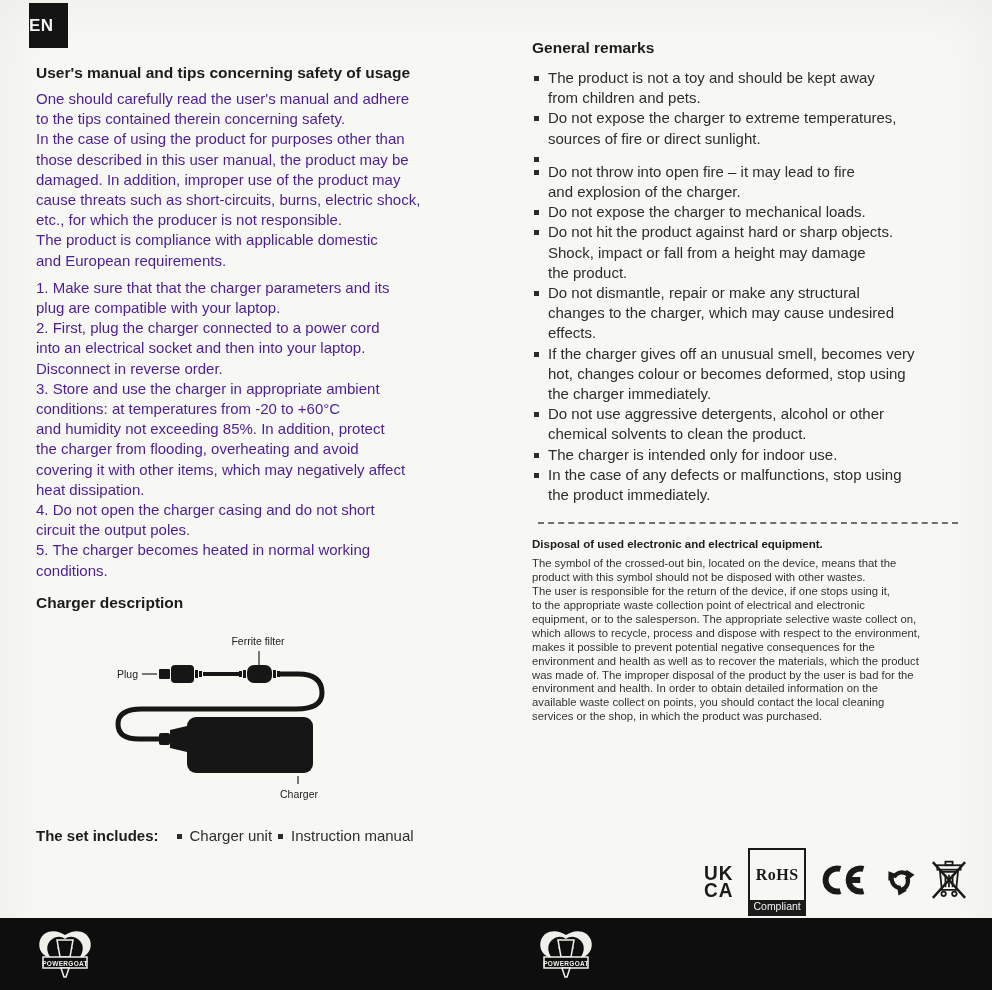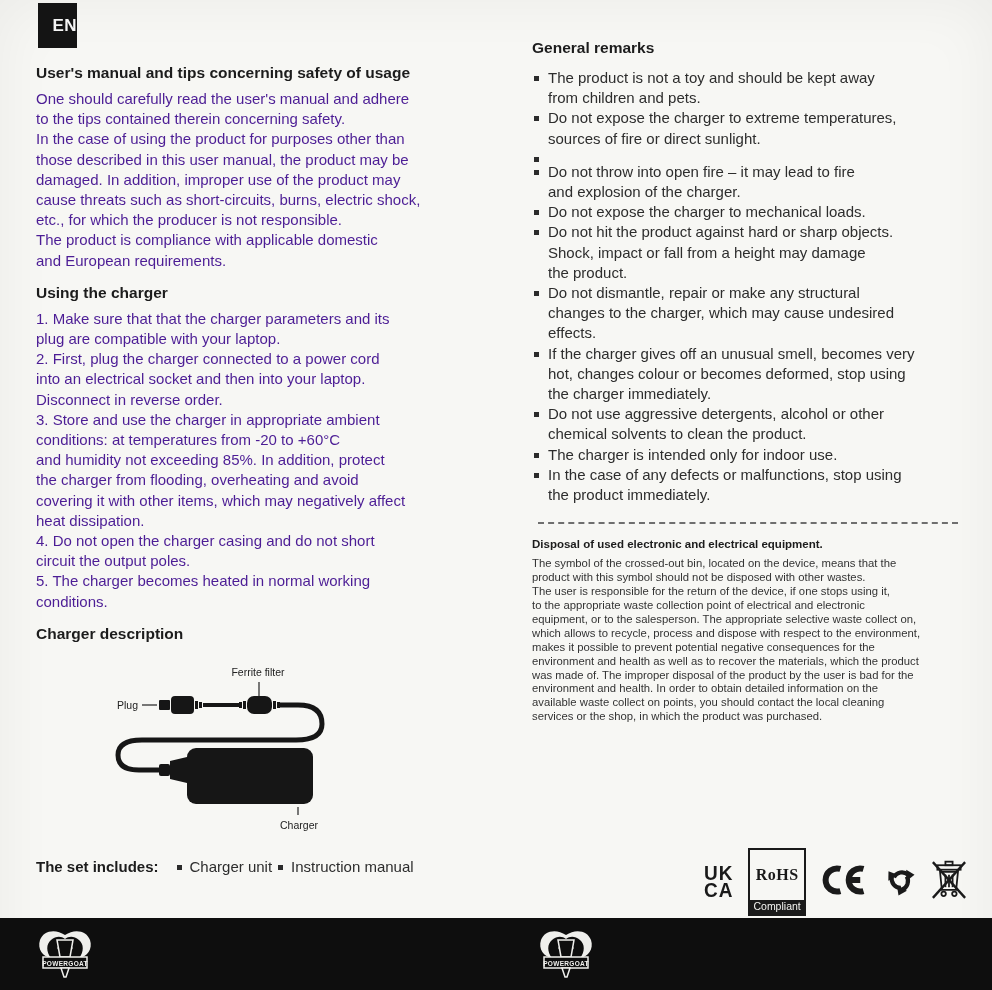--- a/index.html
+++ b/index.html
@@ -10,23 +10,23 @@
     font-family:"Liberation Sans", sans-serif;
   }
   .page {
     position:relative; width:992px; height:990px;
     background:#f7f7f4;
     box-shadow: inset 0 0 60px rgba(0,0,0,0.05);
     overflow:hidden;
     color:#2b2b2b;
   }
   .en-badge {
-    position:absolute; left:38px; top:3px; width:39px; height:45px;
+    position:absolute; left:29px; top:3px; width:39px; height:45px;
     background:#141414; color:#f5f5f5;
-    display:flex; align-items:center; justify-content:flex-end;
+    display:flex; align-items:center; justify-content:flex-start;
     font-weight:bold; font-size:17px; letter-spacing:0.5px;
   }
   .col-left  { position:absolute; left:36px;  top:64px; width:438px; }
   .col-right { position:absolute; left:532px; top:39px; width:432px; }
 
   .h-main {
     font-size:15.5px; font-weight:700; color:#1c1c1c;
     margin:0; line-height:18px;
   }
   .body15 {
@@ -106,21 +106,20 @@
     <p class="body15">One should carefully read the user's manual and adhere
 to the tips contained therein concerning safety.
 In the case of using the product for purposes other than
 those described in this user manual, the product may be
 damaged. In addition, improper use of the product may
 cause threats such as short-circuits, burns, electric shock,
 etc., for which the producer is not responsible.
 The product is compliance with applicable domestic
 and European requirements.</p>
 
-    <h2 class="h-main mt13">Using the charger</h2>
     <p class="body15">1. Make sure that that the charger parameters and its
 plug are compatible with your laptop.
 2. First, plug the charger connected to a power cord
 into an electrical socket and then into your laptop.
 Disconnect in reverse order.
 3. Store and use the charger in appropriate ambient
 conditions: at temperatures from -20 to +60°C
 and humidity not exceeding 85%. In addition, protect
 the charger from flooding, overheating and avoid
 covering it with other items, which may negatively affect

